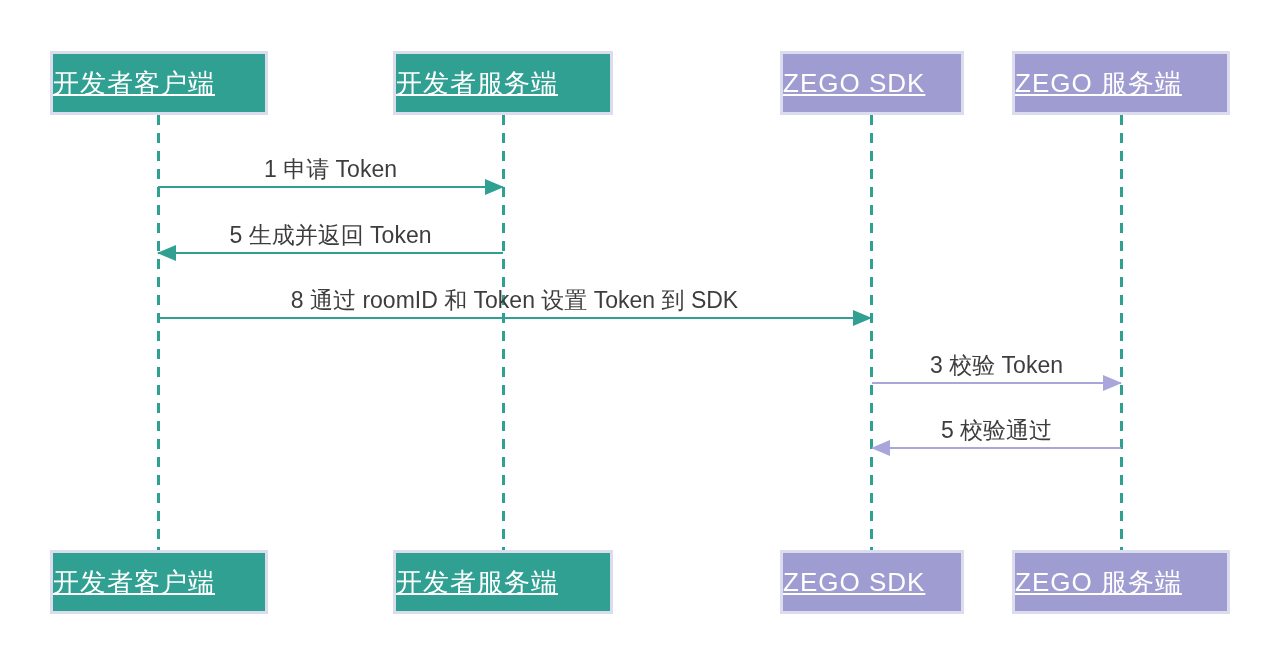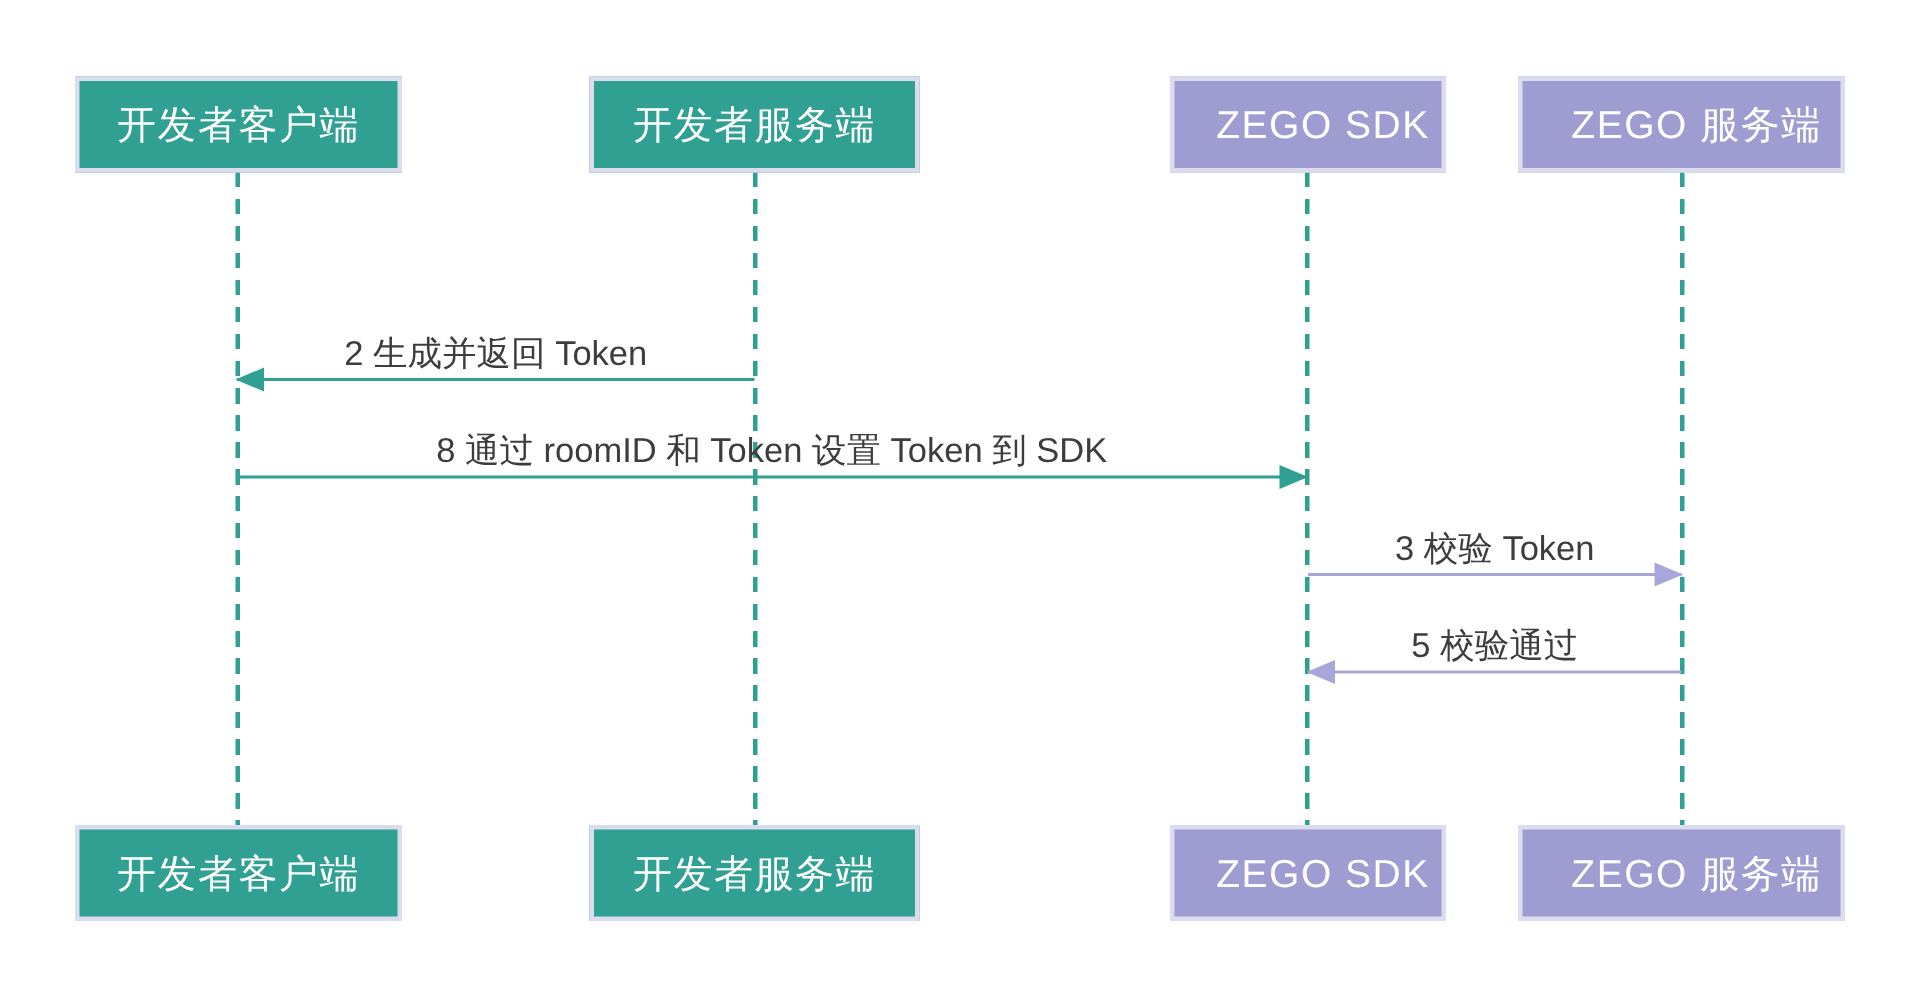--- a/index.html
+++ b/index.html
@@ -26,30 +26,31 @@
       transparent 10px, transparent 18px
     );
   }
 
   
   .actor {
     position: absolute;
     height: 64px;
     display: flex;
     align-items: center;
-    justify-content: center;
+    justify-content: flex-start;
     color: #ffffff;
     font-size: 26px;
     font-weight: 500;
     letter-spacing: 1px;
     white-space: nowrap;
     border: 3px solid #dbdcee;
+    text-decoration: underline;
   }
   .actor.green  { background: #2fa091; }
-  .actor.purple { background: #9f9cd1; padding-left: 20px; }
+  .actor.purple { background: #9f9cd1; }
 
   
   .msg { position: absolute; }
   .msg-label {
     height: 31px;
     line-height: 31px;
     text-align: center;
     font-size: 23px;
     color: #3d3d3d;
     white-space: nowrap;
@@ -106,23 +107,29 @@
   <div class="actor green" style="left:393px;  top:550px; width:220px">
     <span>开发者服务端</span>
   </div>
   <div class="actor purple" style="left:780px;  top:550px; width:184px">
     <span>ZEGO SDK</span>
   </div>
   <div class="actor purple" style="left:1012px; top:550px; width:218px">
     <span>ZEGO 服务端</span>
   </div>
 
+  <div class="msg" style="left:158px; top:154px; width:345px">
+    <div class="msg-label">1 申请 Token</div>
+    <div class="msg-line teal">
+      <span class="head right teal-h"></span>
+    </div>
+  </div>
 
   <div class="msg" style="left:158px; top:220px; width:345px">
-    <div class="msg-label">2 生成并返回 Token</div>
+    <div class="msg-label">5 生成并返回 Token</div>
     <div class="msg-line teal">
       <span class="head left teal-h"></span>
     </div>
   </div>
 
   <div class="msg" style="left:158px; top:285px; width:713px">
     <div class="msg-label">8 通过 roomID 和 Token 设置 Token 到 SDK</div>
     <div class="msg-line teal">
       <span class="head right teal-h"></span>
     </div>

